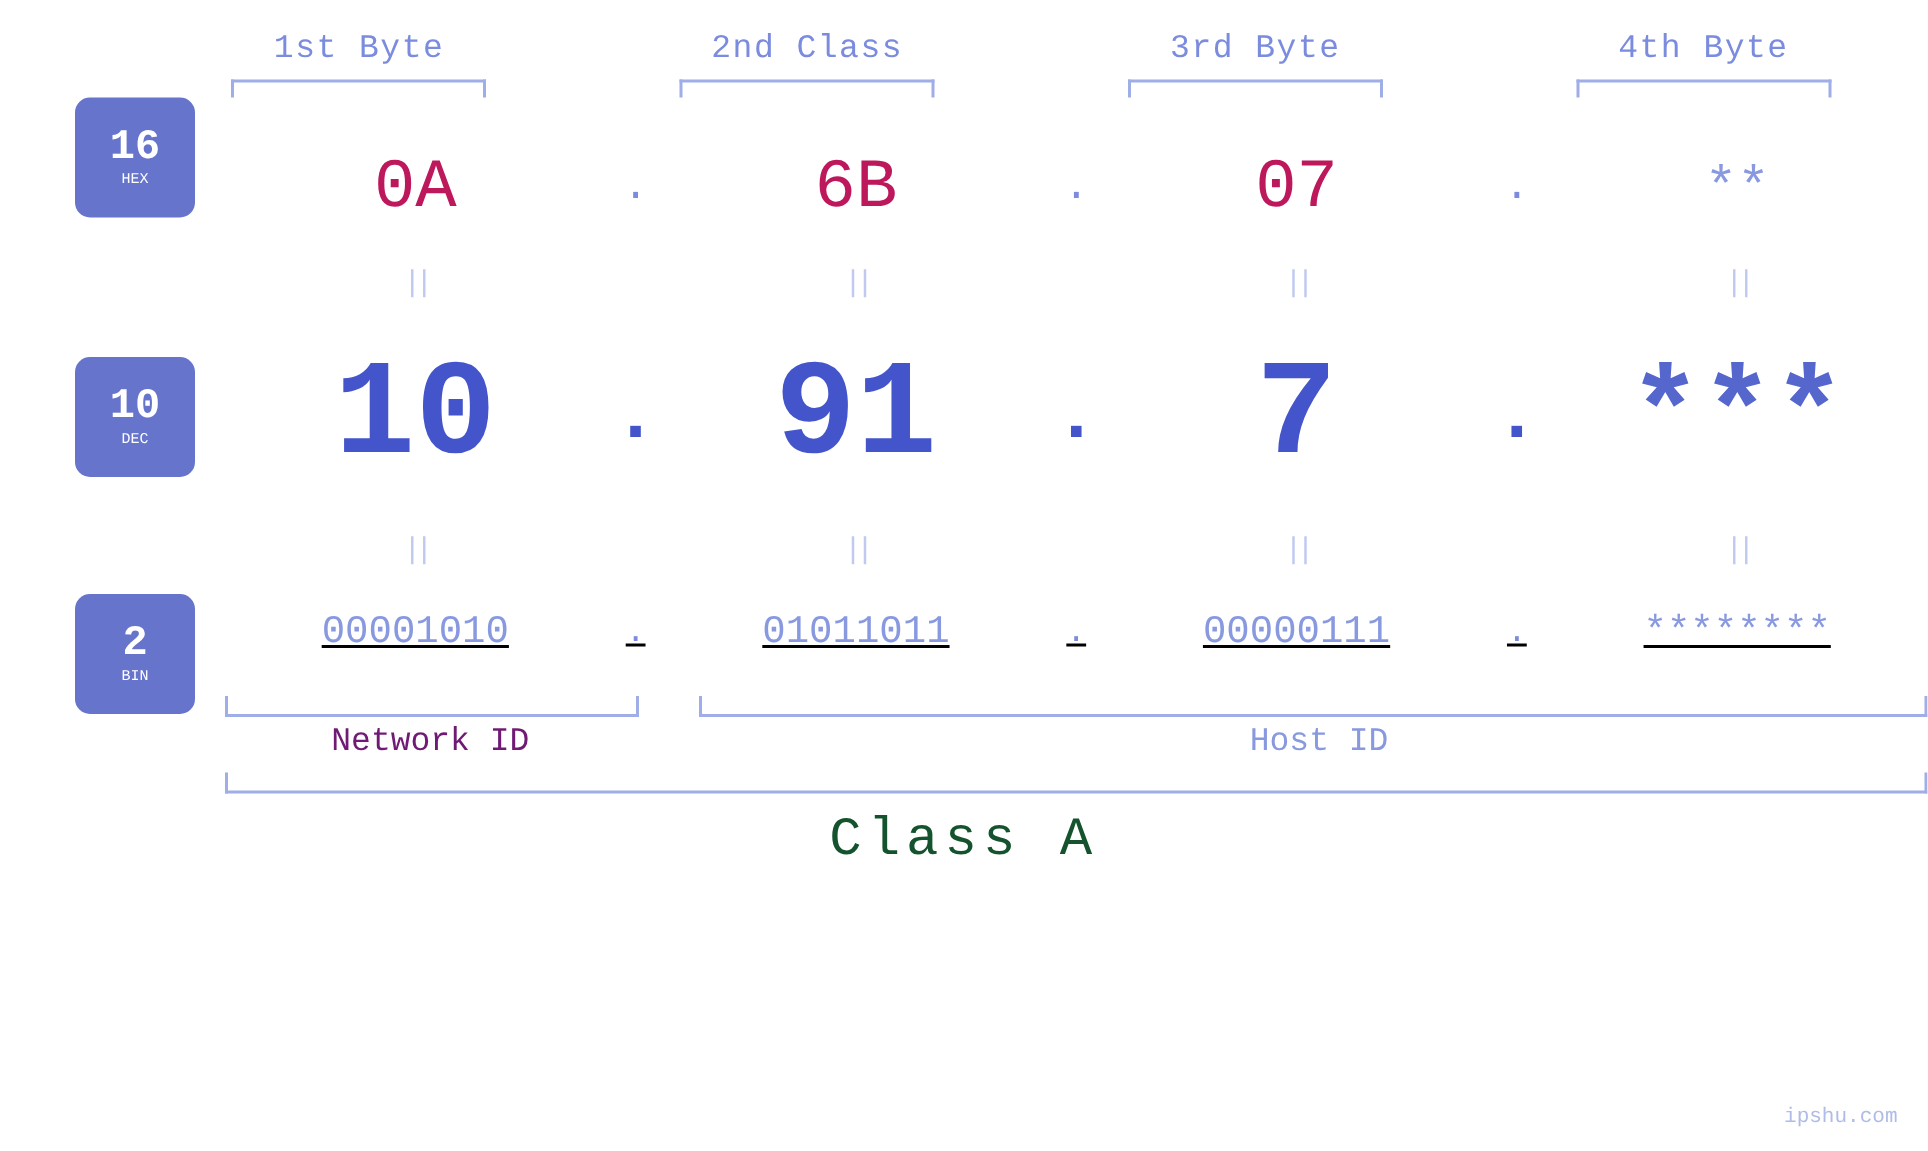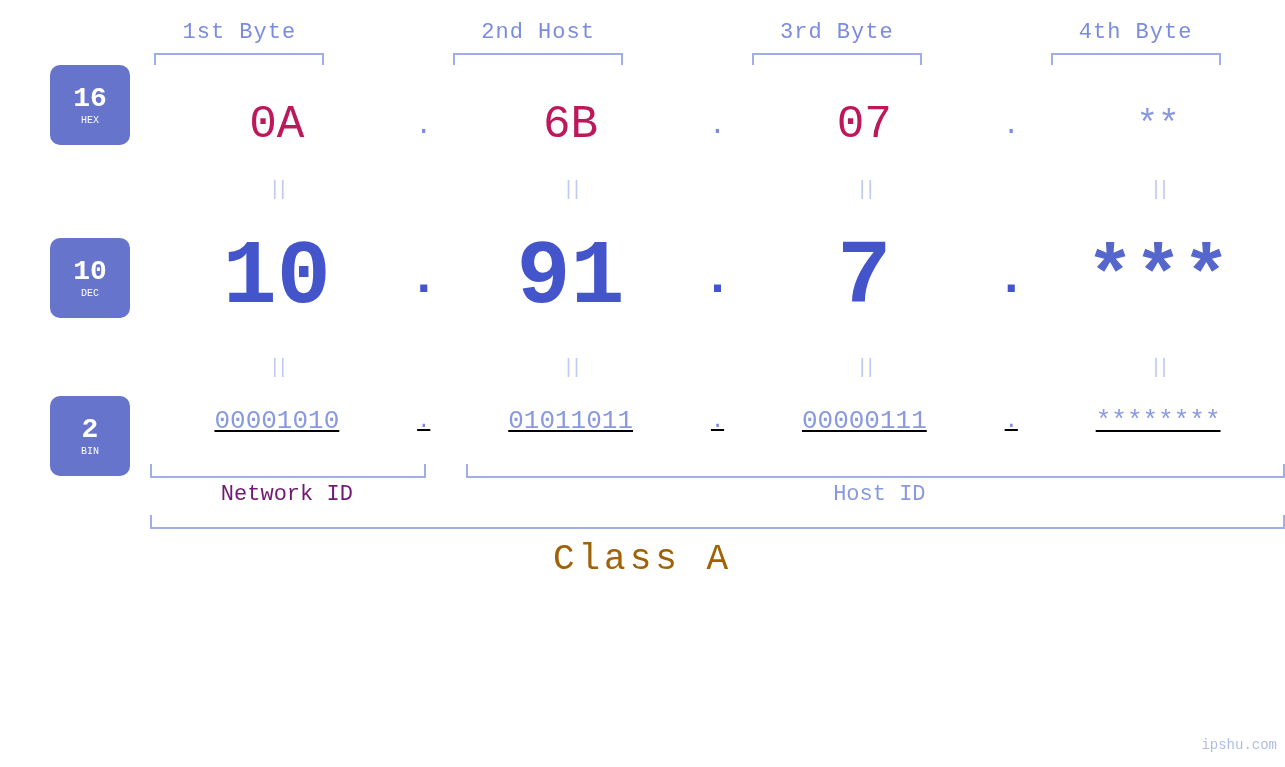--- a/index.html
+++ b/index.html
@@ -142,31 +142,31 @@
     }
 
     
     .class-row {
       width: 100%;
       text-align: center;
       margin-top: 10px;
     }
 
     .class-label {
-      color: #a16207;
+      color: #14532d;
       font-size: 36px;
       font-family: 'Courier New', Courier, monospace;
       letter-spacing: 4px;
     }
 
     
     .watermark {
       position: absolute;
       bottom: 14px;
-      right: 8px;
+      right: 20px;
       color: #b0bce8;
       font-size: 14px;
       font-family: 'Courier New', Courier, monospace;
     }
 
     
     .data-section {
       display: flex;
       width: 100%;
       padding-left: 30px;
@@ -272,21 +272,21 @@
 <body>
 
 <div class="container">
 
   <div class="header-row">
     <div class="byte-col">
       <span class="byte-label">1st Byte</span>
       <div class="bracket-top"></div>
     </div>
     <div class="byte-col">
-      <span class="byte-label">2nd Host</span>
+      <span class="byte-label">2nd Class</span>
       <div class="bracket-top"></div>
     </div>
     <div class="byte-col">
       <span class="byte-label">3rd Byte</span>
       <div class="bracket-top"></div>
     </div>
     <div class="byte-col">
       <span class="byte-label">4th Byte</span>
       <div class="bracket-top"></div>
     </div>

